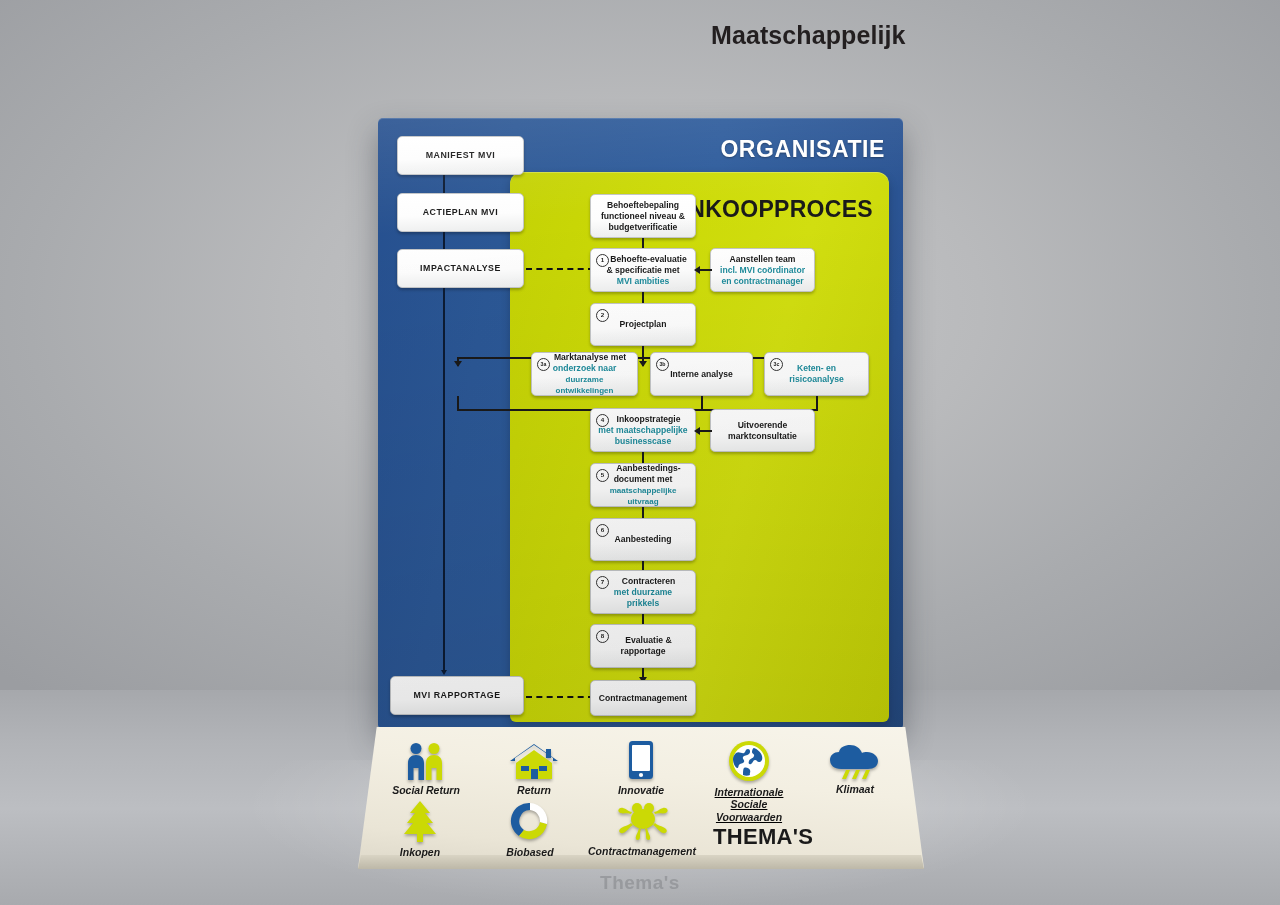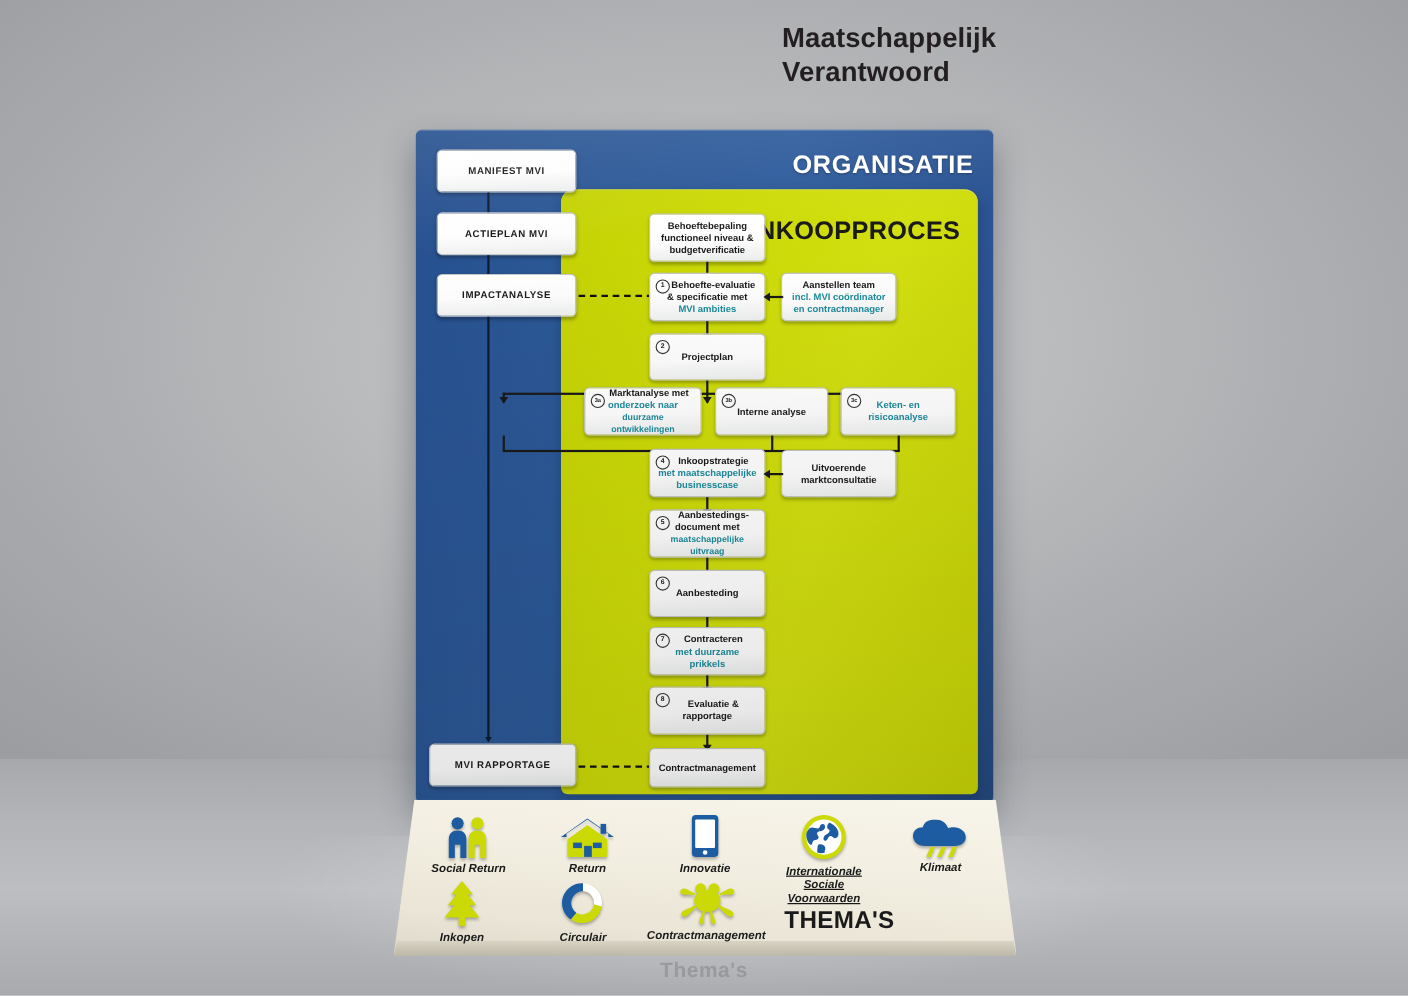--- a/index.html
+++ b/index.html
@@ -117,21 +117,20 @@
   .ico{display:block;margin:0 auto 4px auto;filter:drop-shadow(0 2px 1.5px rgba(0,0,0,.30));}
 </style>
 </head>
 <body>
 
 <div class="floor"></div>
 <div class="floor-glow"></div>
 
 <div class="headline">
   <div>Maatschappelijk</div>
-  <div>Verantwoord</div>
 </div>
 
 <div class="board">
 
   <div class="organisatie">ORGANISATIE</div>
 
   <div class="yellow">
     <div class="inkoopproces">INKOOPPROCES</div>
   </div>
 
@@ -348,21 +347,21 @@
   </svg>
   <div class="thema-label">Inkopen</div>
 </div>
 
 <div class="thema-item" style="left:488px;top:800px;width:84px;">
   <svg class="ico" width="42" height="42" viewBox="0 0 42 42">
     <path d="M21 3 A18 18 0 0 0 10 36 L15 30 A11 11 0 0 1 21 10 Z" fill="#1d5ca0"></path>
     <path d="M10 36 A18 18 0 0 0 38 24 L31 22 A11 11 0 0 1 15 30 Z" fill="#cbd905"></path>
     <path d="M38 24 A18 18 0 0 0 21 3 L21 10 A11 11 0 0 1 31 22 Z" fill="#ffffff"></path>
   </svg>
-  <div class="thema-label">Circulair</div>
+  <div class="thema-label">Biobased</div>
 </div>
 
 <div class="thema-item" style="left:588px;top:797px;width:108px;">
   <svg class="ico" width="58" height="44" viewBox="0 0 58 44">
     <g fill="#cbd905">
       <ellipse cx="30" cy="22" rx="12" ry="10"></ellipse>
       <circle cx="24" cy="11" r="5"></circle>
         <circle cx="36" cy="11" r="5"></circle>
       <path d="M18 17c-5-2-9 1-12-2-2-2 1-5 4-4 4 1 6 4 9 4z"></path>
       <path d="M42 17c5-2 9 1 12-2 2-2-1-5-4-4-4 1-6 4-9 4z"></path>

